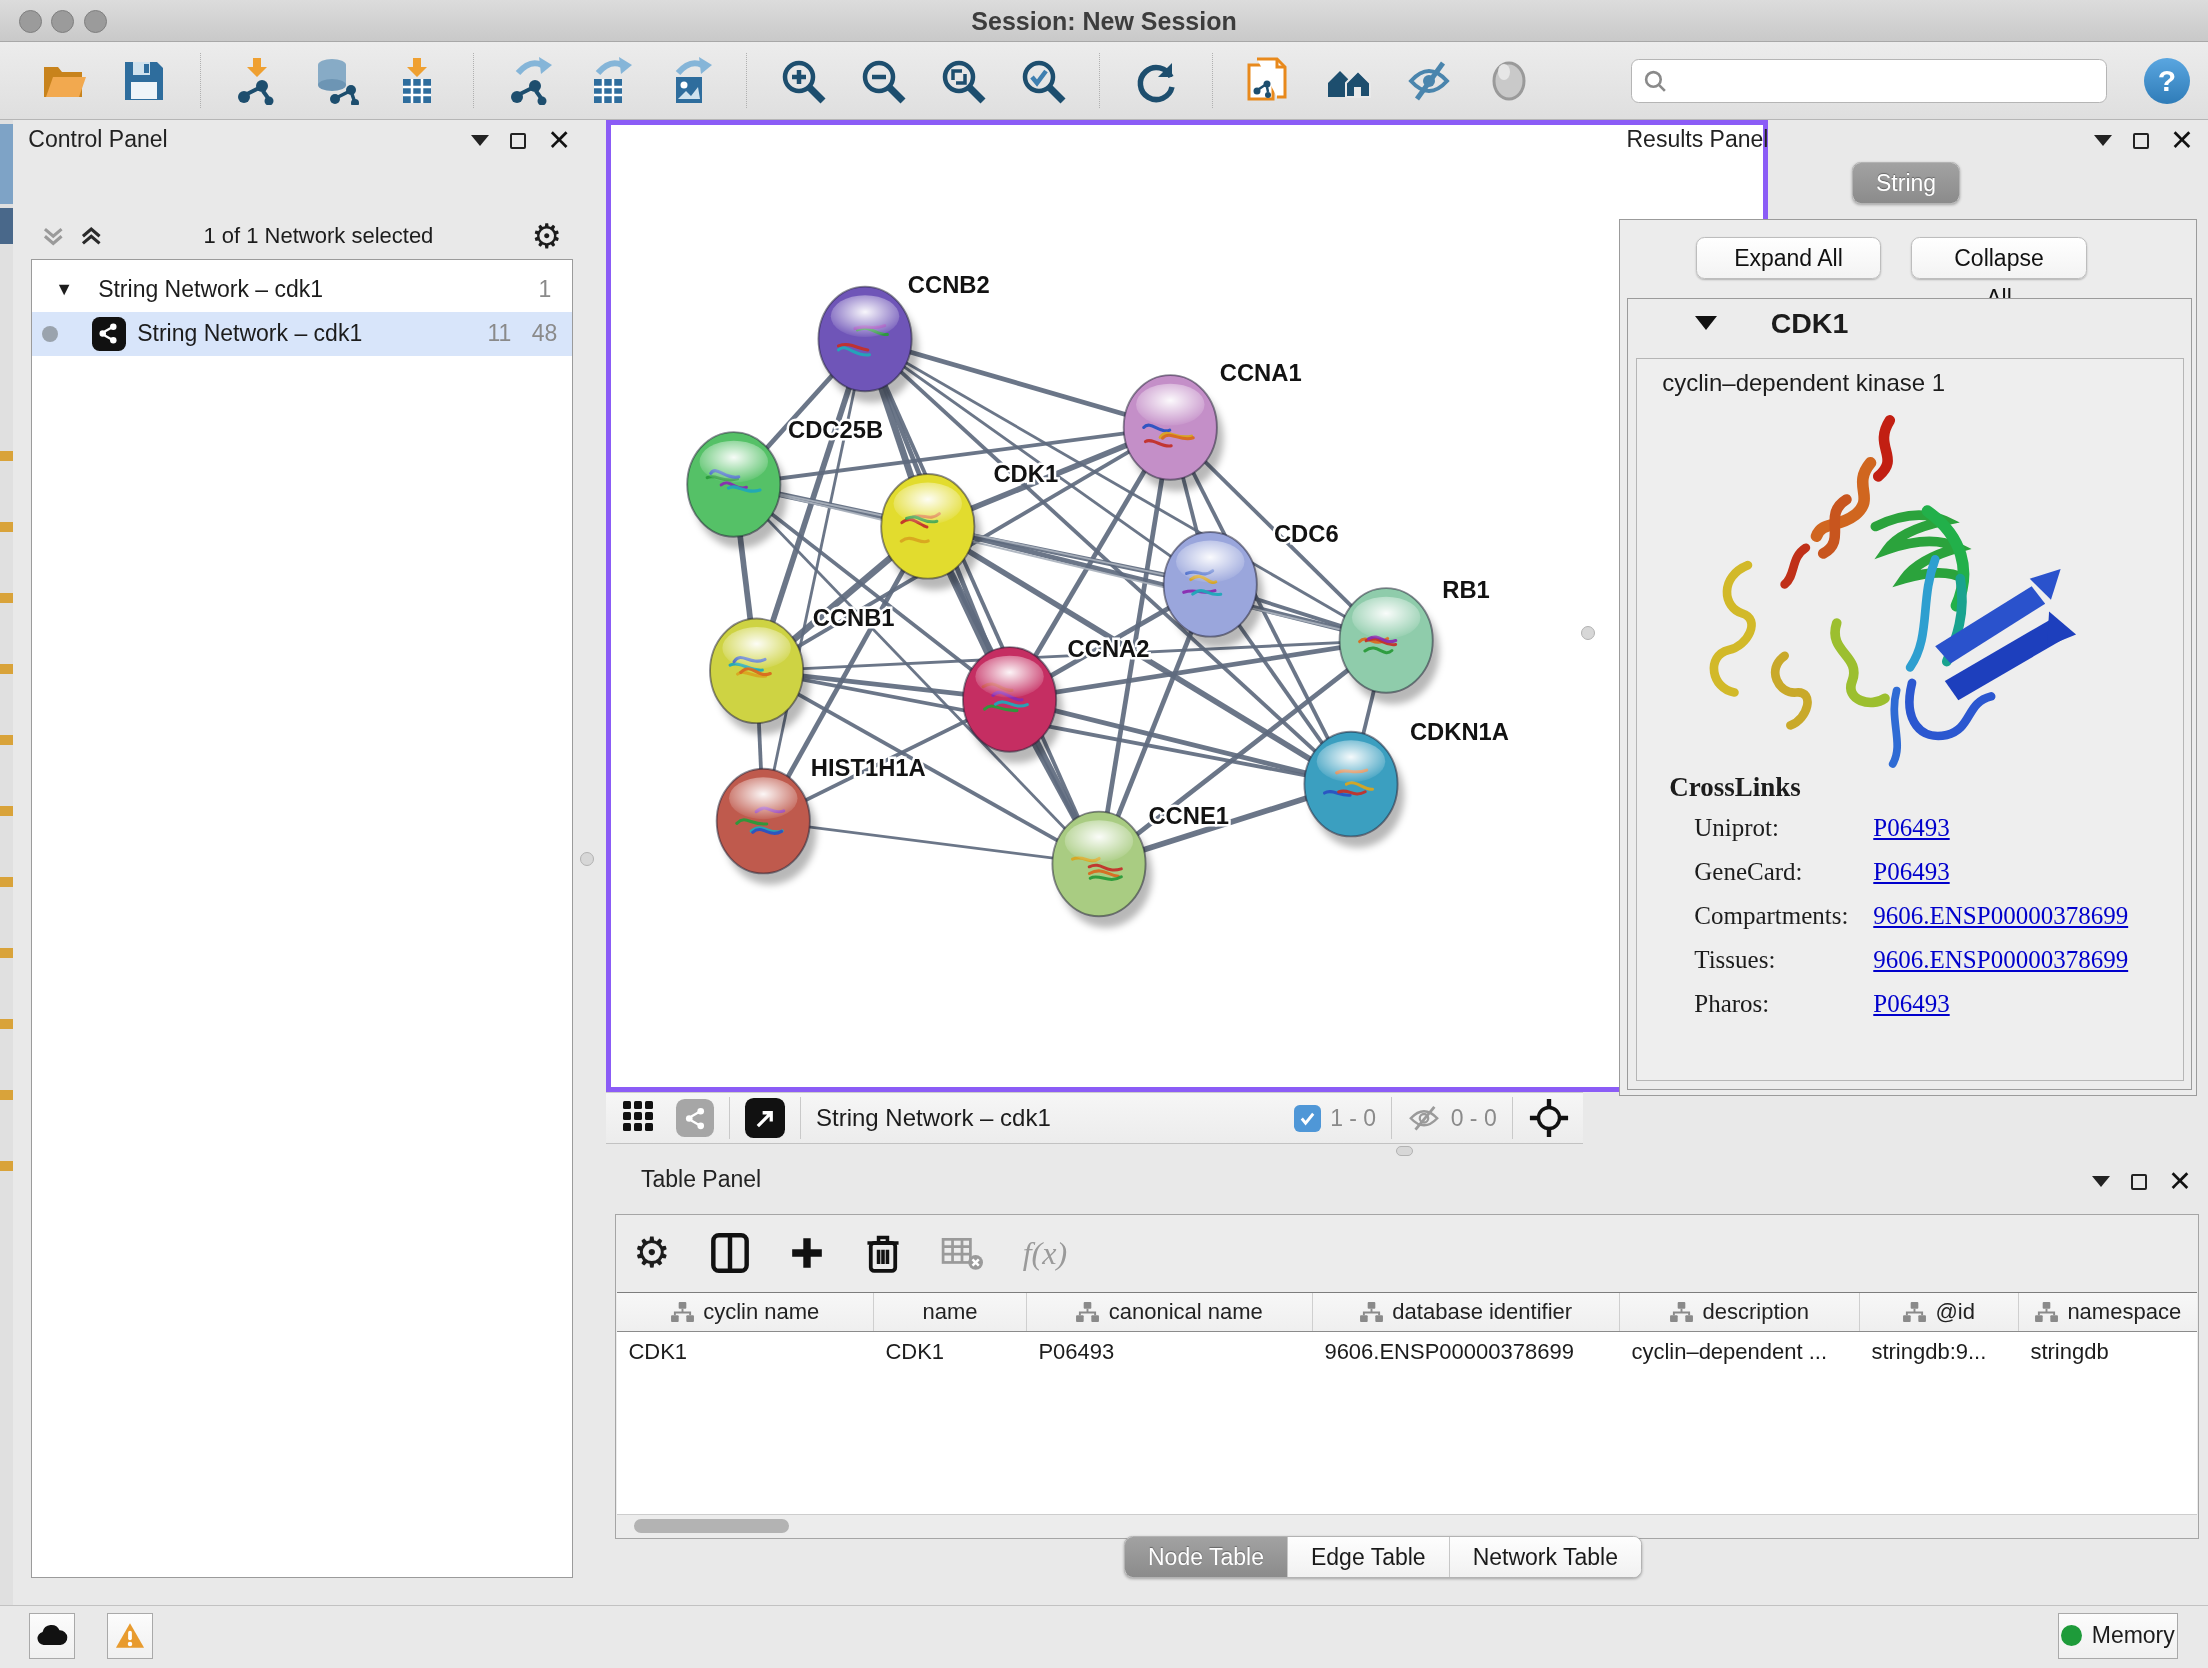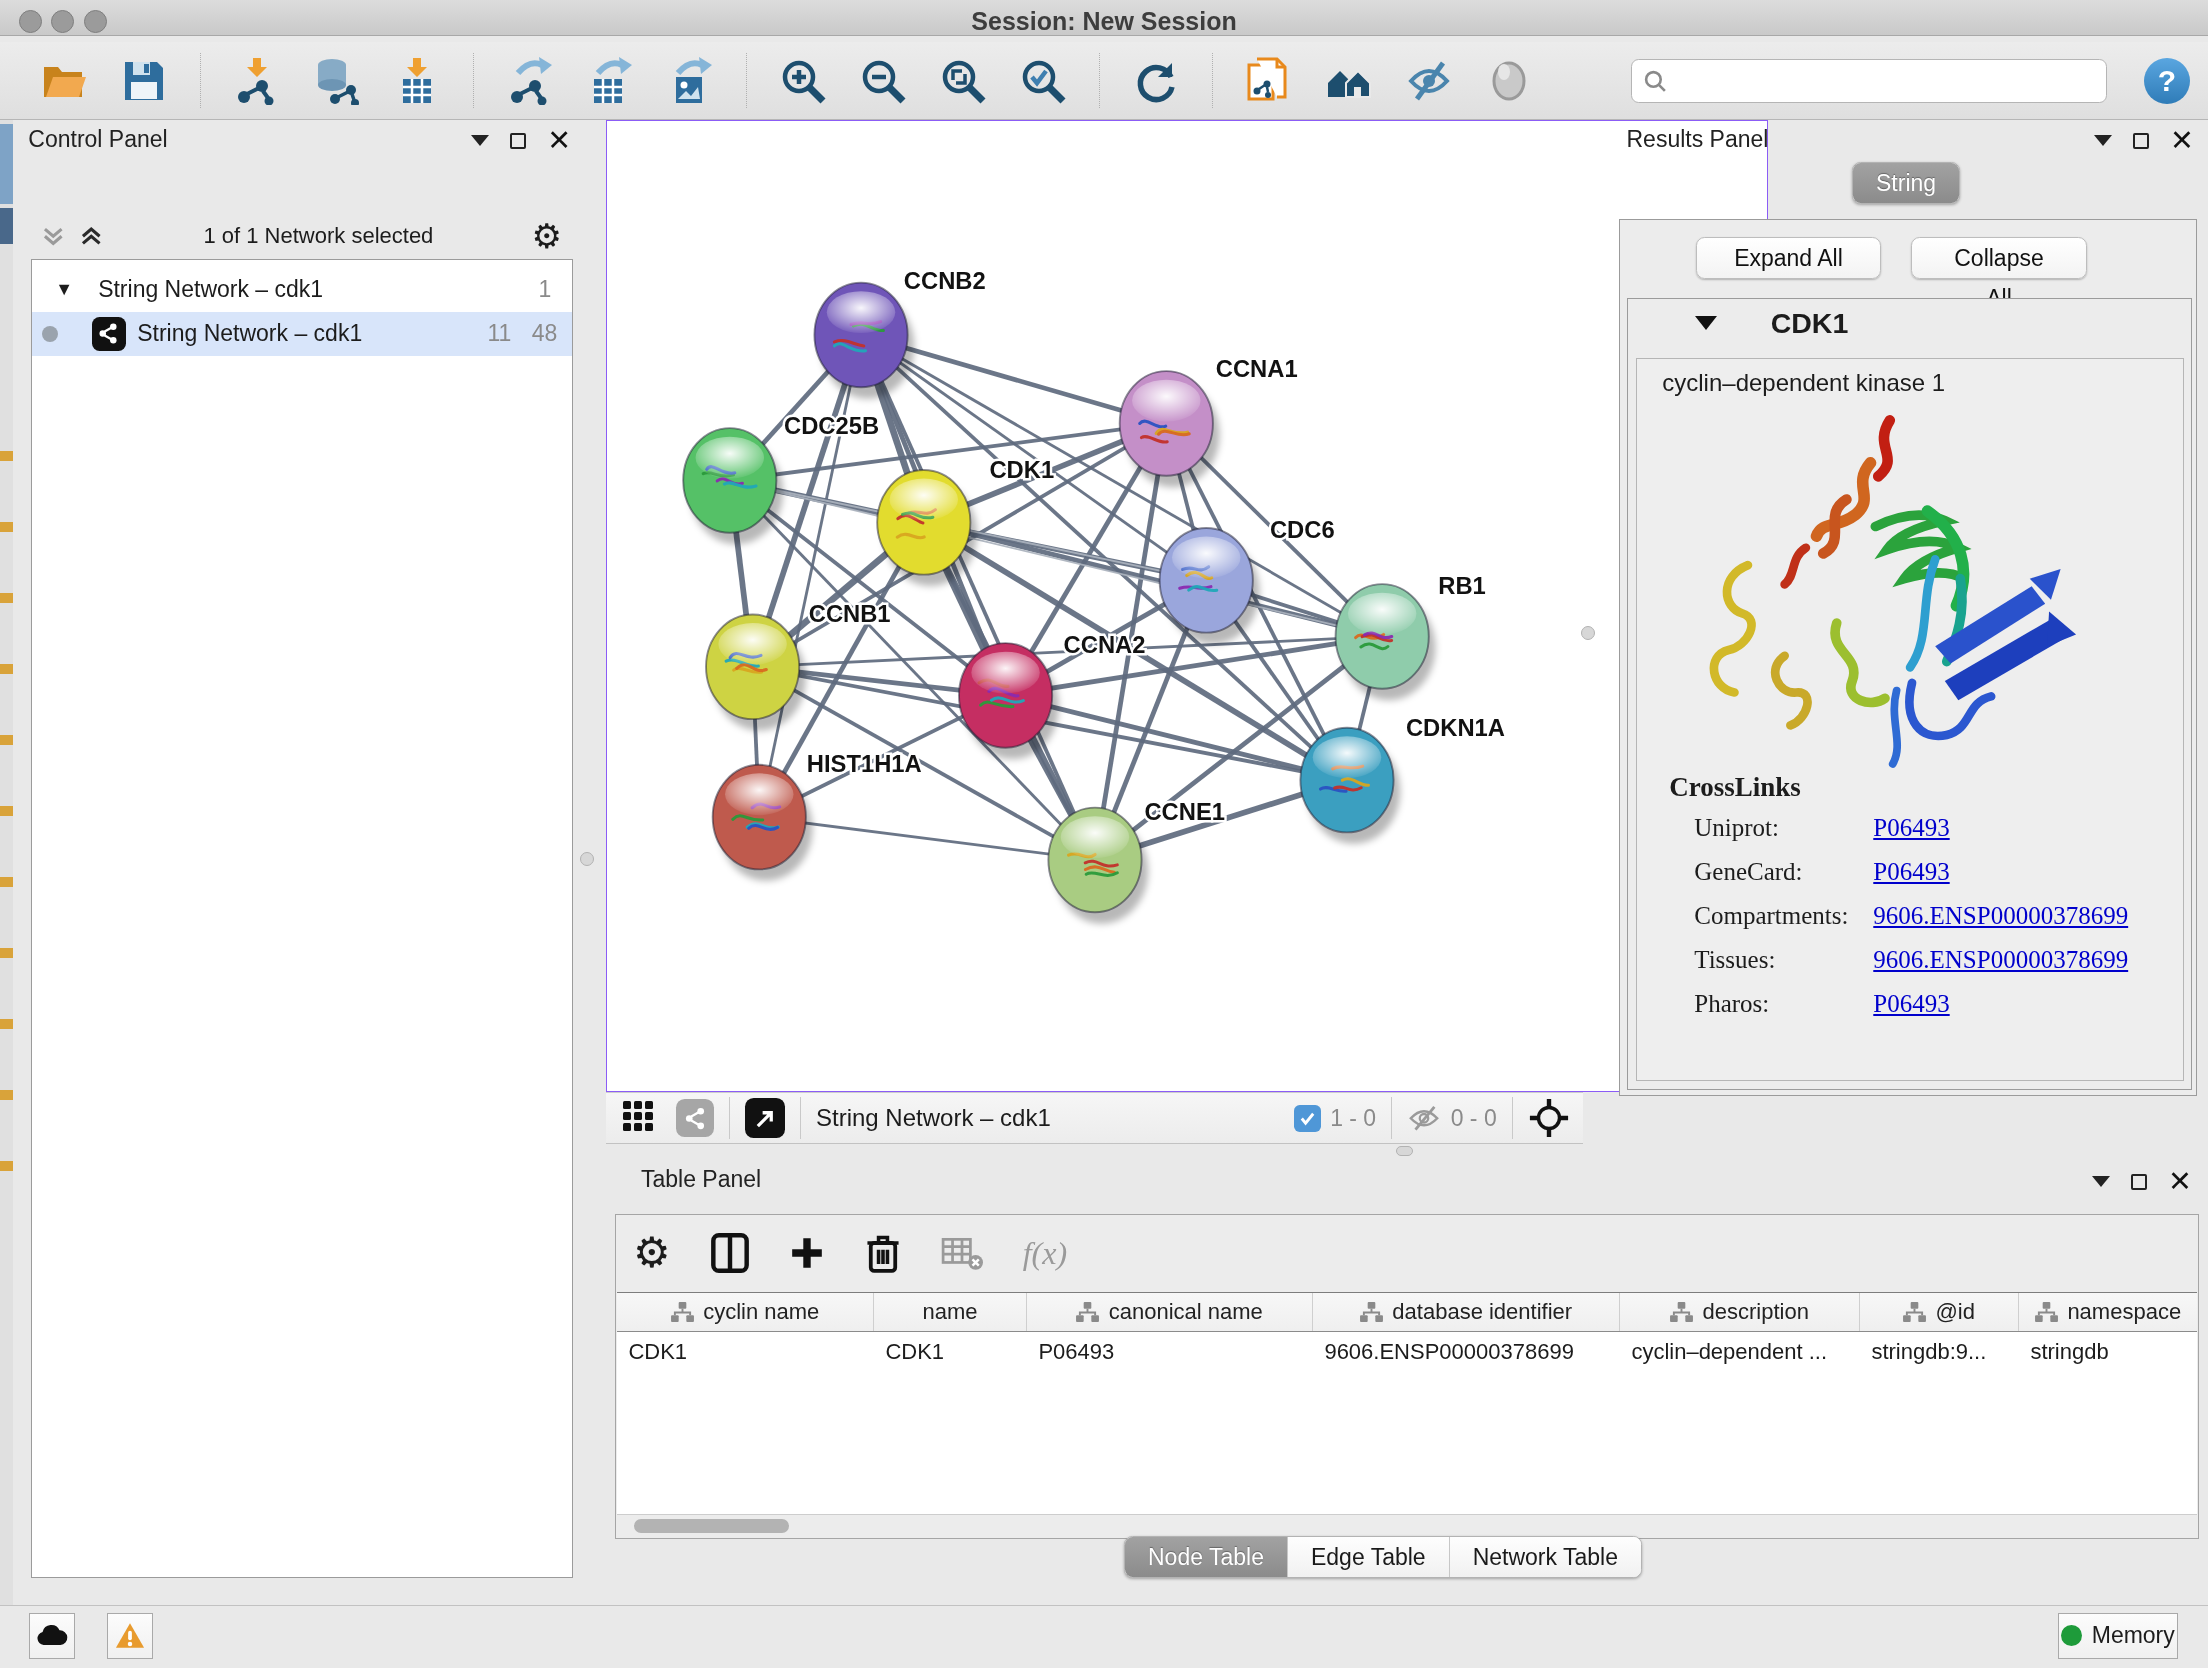--- a/index.html
+++ b/index.html
@@ -1,21 +1,21 @@
 <!DOCTYPE html>
 <html style="font-size:15px"><head>
 <meta charset="utf-8">
 <style>
   *{margin:0;padding:0;box-sizing:border-box}
   html,body{width:2208px;height:1668px}
   body{position:relative;overflow:hidden;background:#e9e9e9;
        font-family:"Liberation Sans","DejaVu Sans",sans-serif;color:#1c1c1c;font-size:23px}
   .abs{position:absolute}
   
-  #titlebar{position:absolute;left:0;top:0;width:2208px;height:36px;
+  #titlebar{position:absolute;left:0;top:0;width:2208px;height:42px;
     background:linear-gradient(#dcdcdc,#c9c9c9);border-bottom:1px solid #a8a8a8;}
   .tl{position:absolute;top:9.5px;width:23px;height:23px;border-radius:50%;
       background:#9b9b9b;border:1px solid #7f7f7f}
   #title-text{position:absolute;left:0;right:0;top:6.7px;text-align:center;
       font-size:25px;font-weight:bold;color:#3d3d3d}
   
   #toolbar{position:absolute;left:0;top:42px;width:2208px;height:78px;
     background:linear-gradient(#ececec,#dfdfdf);border-bottom:1px solid #b6b6b6;
     display:flex;align-items:center;gap:32px;padding-left:40px}
   .ticon{width:48px;height:48px;flex:0 0 auto;display:flex;align-items:center;justify-content:center}
@@ -40,21 +40,21 @@
   .seg.active{background:linear-gradient(#a2a2a2,#8b8b8b);color:#fff;text-shadow:0 -1px 1px rgba(0,0,0,.35)}
   .btn{background:linear-gradient(#ffffff,#f3f3f3);border:1px solid #bdbdbd;border-radius:8.6px;
     font-size:23px;padding:0 27px;height:42px;line-height:40px;box-shadow:0 1px 1.9px rgba(0,0,0,.25);color:#111}
   
   #cp-list{position:absolute;left:31px;top:259px;width:529px;height:1317px;background:#fff;
     border:1.4px solid #9b9b9b}
   .treerow{position:relative;height:44px;display:flex;align-items:center;font-size:23px}
   .cnt{color:#8a8a8a}
   
   #net-wrap{position:absolute;left:606px;top:120px;width:1162px;height:972px;background:#fff;
-    border:1px solid #8b5cf6}
+    border:5px solid #8b5cf6}
   #net-toolbar{position:absolute;left:606px;top:1092px;width:977px;height:52px;
     background:linear-gradient(#f6f6f6,#ececec);border-top:1px solid #cdcdcd;border-bottom:1px solid #c2c2c2;
     display:flex;align-items:center}
   .ntsep{height:42px;border-left:1px solid #c9c9c9;margin:0 15px}
   
   .serif{font-family:"Liberation Serif","DejaVu Serif",serif}
   .link{color:#0000cc;text-decoration:underline}
   
   #tp-box{position:absolute;left:615px;top:1214px;width:1584px;height:325px;background:#ececec;
     border:1.4px solid #a5a5a5}

